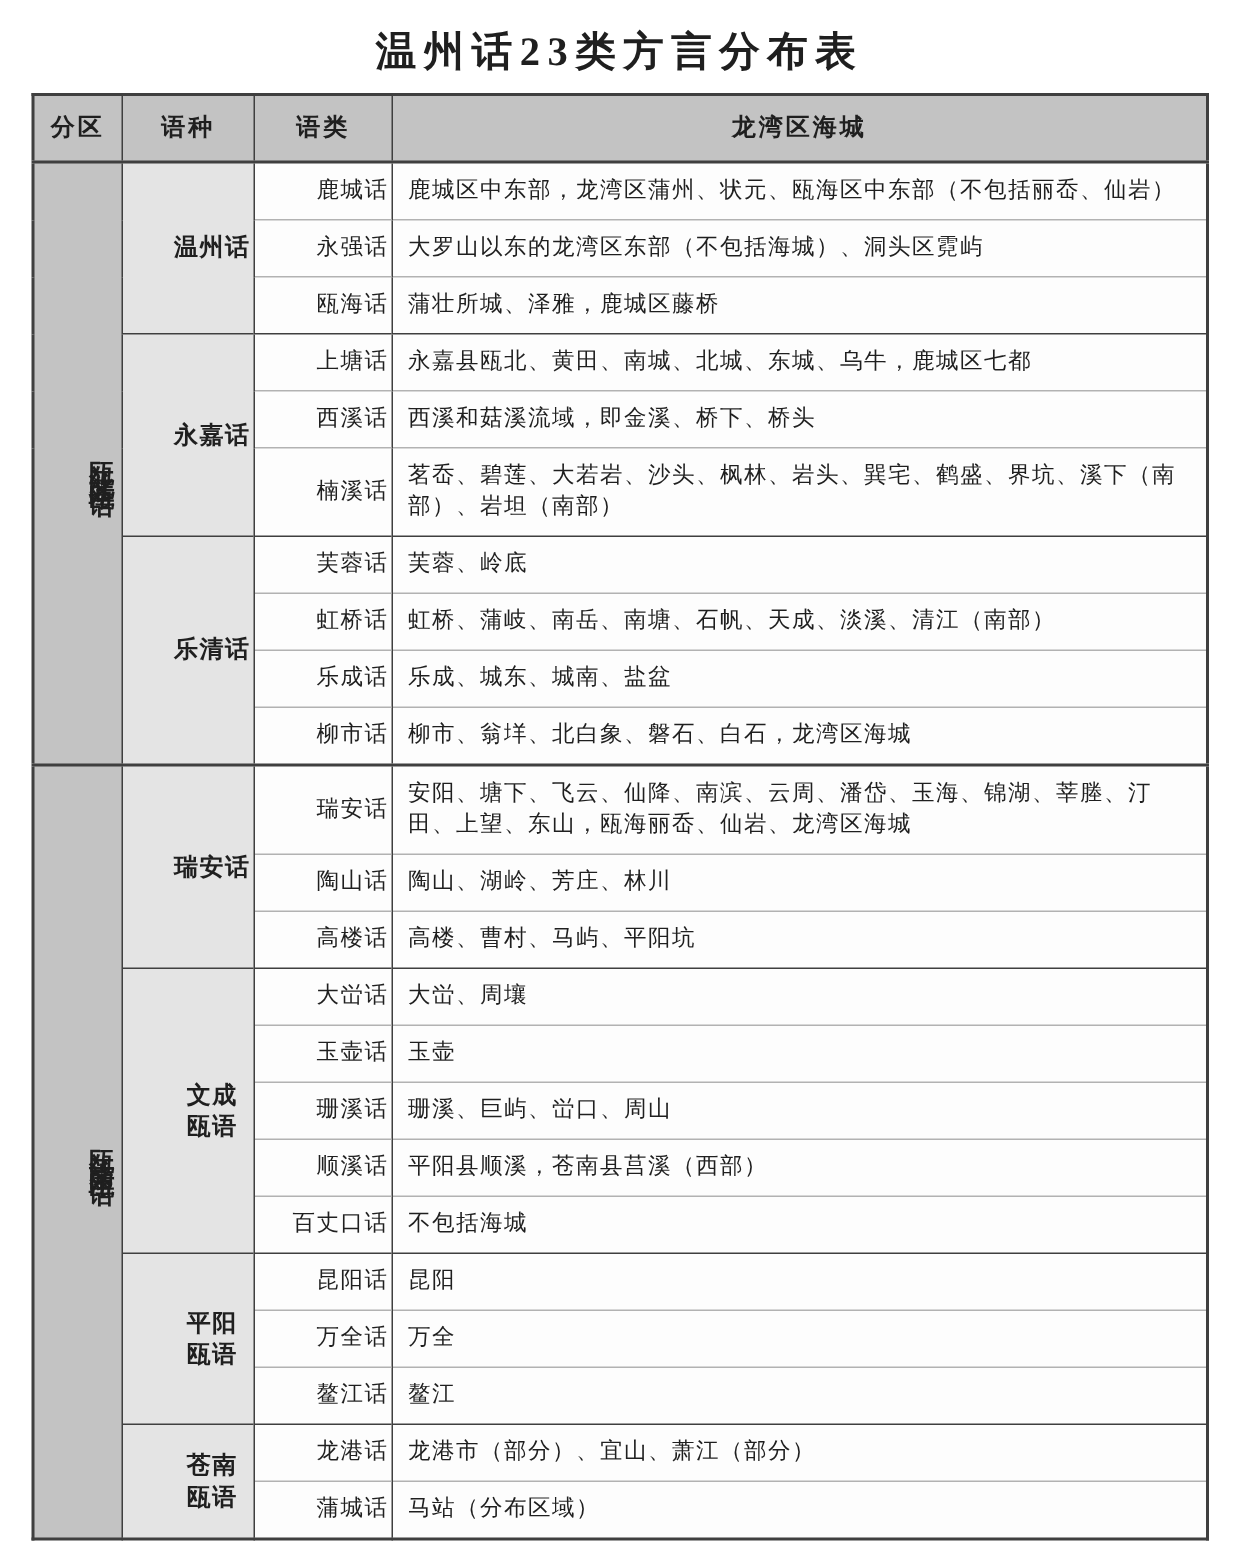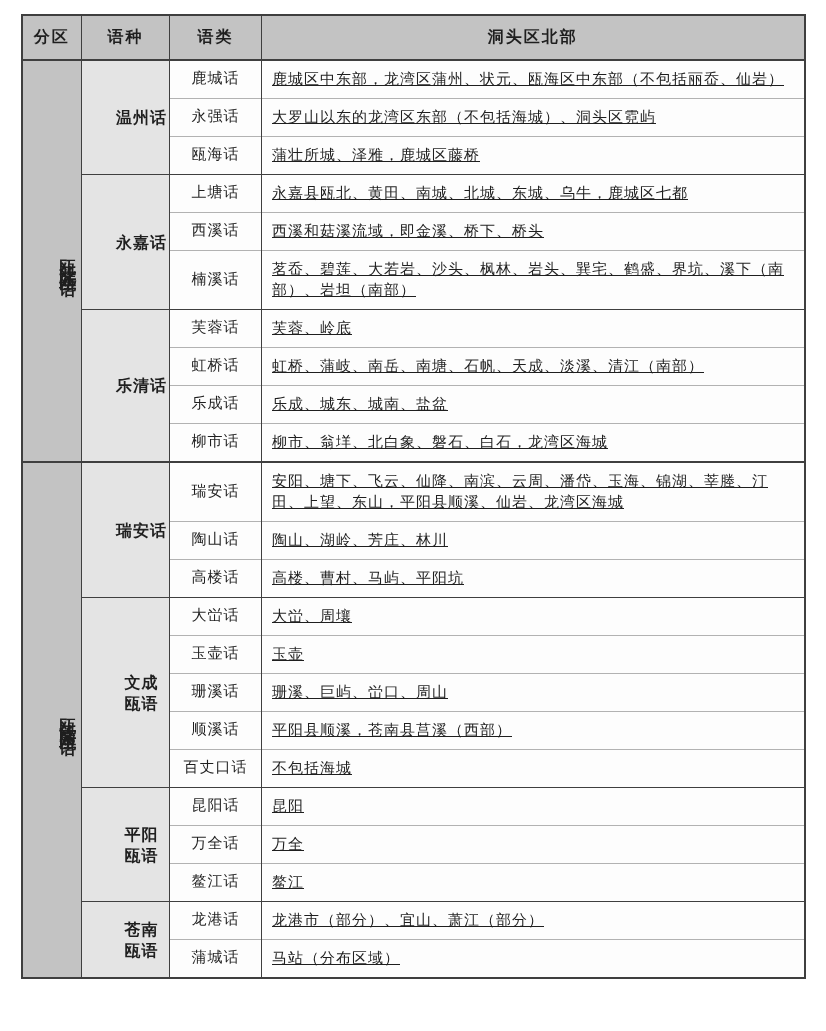--- a/index.html
+++ b/index.html
@@ -74,49 +74,48 @@
   }
   td.language-cell{
     background:var(--language-bg);
     text-align:center;
     font-weight:bold;
     font-size:16px;
     white-space:pre-line;
     letter-spacing:1px;
   }
   td.category-cell{
-    text-align:center;
+    text-align:right;
     padding:8px 2px;
     letter-spacing:1px;
-    font-family:Liberation Mono, monospace;
   }
   td.area-cell{
     text-align:left;
     padding:8px 10px;
     letter-spacing:1px;
-    text-decoration:underline;
   }
 </style>
 </head>
 <body>
 
 <div class="page">
+  <h1 class="title">温州话23类方言分布表</h1>
   <table class="dialect-table">
     <colgroup>
       <col class="col-region">
       <col class="col-language">
       <col class="col-category">
       <col class="col-area">
     </colgroup>
     <thead>
       <tr id="header-row">
           <th>分区</th>
           <th>语种</th>
           <th>语类</th>
-          <th>洞头区北部</th>
+          <th>龙湾区海城</th>
         </tr>
     </thead>
     <tbody id="table-body">
         <tr class="section-start">
           <td rowspan="10" class="region-cell"><span class="vertical-text">瓯江北区瓯语</span></td>
           <td rowspan="3" class="language-cell">温州话</td>
           <td class="category-cell">鹿城话</td>
           <td class="area-cell">鹿城区中东部，龙湾区蒲州、状元、瓯海区中东部（不包括丽岙、仙岩）</td>
         </tr>
         <tr>
@@ -154,21 +153,21 @@
           <td class="area-cell">乐成、城东、城南、盐盆</td>
         </tr>
         <tr>
           <td class="category-cell">柳市话</td>
           <td class="area-cell">柳市、翁垟、北白象、磐石、白石，龙湾区海城</td>
         </tr>
         <tr class="section-start">
           <td rowspan="13" class="region-cell"><span class="vertical-text">瓯江南区瓯语</span></td>
           <td rowspan="3" class="language-cell">瑞安话</td>
           <td class="category-cell">瑞安话</td>
-          <td class="area-cell">安阳、塘下、飞云、仙降、南滨、云周、潘岱、玉海、锦湖、莘塍、汀田、上望、东山，平阳县顺溪、仙岩、龙湾区海城</td>
+          <td class="area-cell">安阳、塘下、飞云、仙降、南滨、云周、潘岱、玉海、锦湖、莘塍、汀田、上望、东山，瓯海丽岙、仙岩、龙湾区海城</td>
         </tr>
         <tr>
           <td class="category-cell">陶山话</td>
           <td class="area-cell">陶山、湖岭、芳庄、林川</td>
         </tr>
         <tr>
           <td class="category-cell">高楼话</td>
           <td class="area-cell">高楼、曹村、马屿、平阳坑</td>
         </tr>
         <tr class="group-start">

